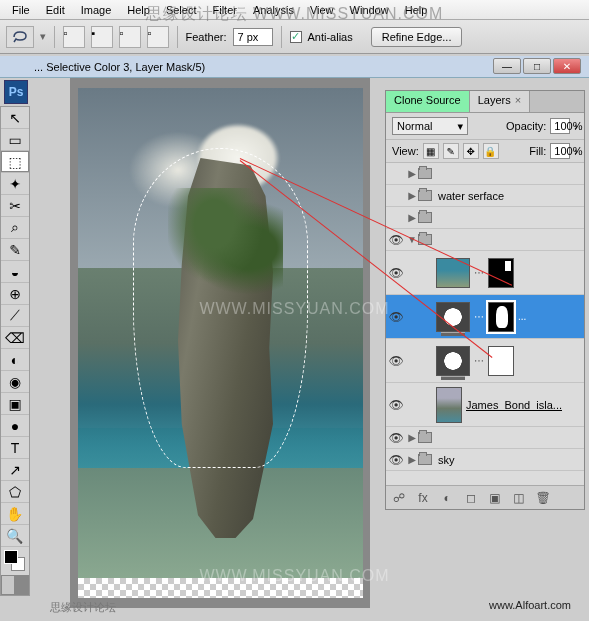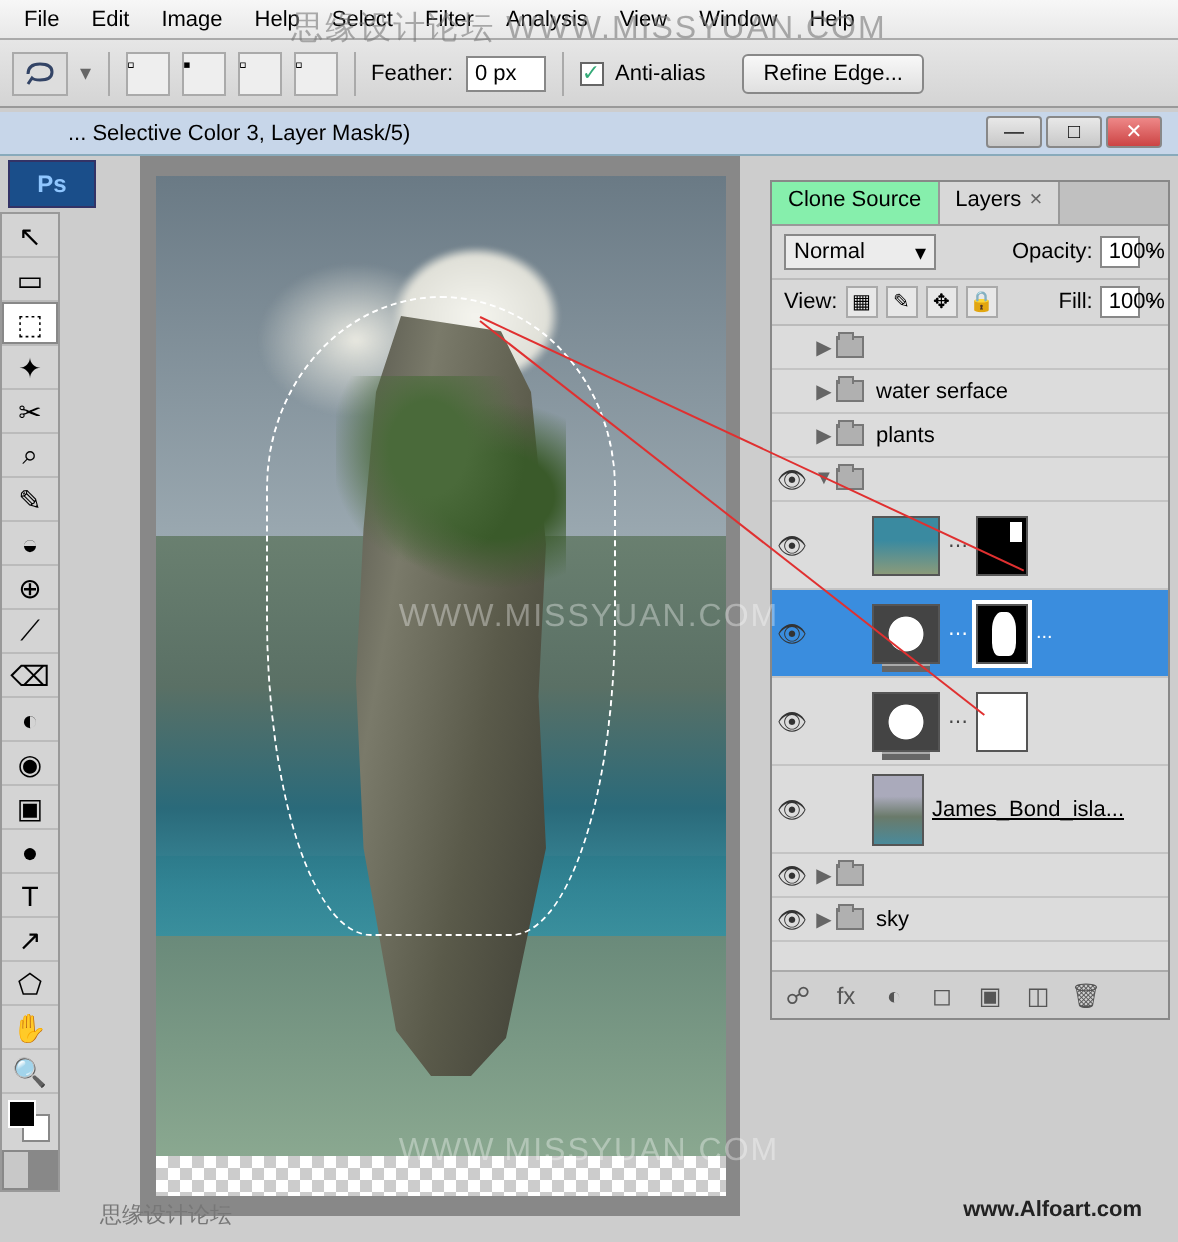--- a/index.html
+++ b/index.html
@@ -12,21 +12,21 @@
 .opt-ico{width:22px;height:22px;border:1px solid #aaa;background:#eee;display:inline-block}
 .feather-box{width:40px;height:18px;background:#fff;border:1px solid #888;display:flex;align-items:center;padding:0 4px}
 .aa-check{width:12px;height:12px;background:#fff;border:1px solid #666;display:inline-flex;align-items:center;justify-content:center;color:#3a7}
 .refine-btn{height:20px;padding:0 10px;background:linear-gradient(#f8f8f8,#e0e0e0);border:1px solid #888;border-radius:3px;margin-left:12px}
 .win-title{position:absolute;top:56px;left:0;background:#c7d6e9;height:22px;width:589px;display:flex;align-items:center;padding-left:34px;border-bottom:1px solid #8ab}
 .win-ctrls{position:absolute;right:8px;top:58px;display:flex;gap:2px}
 .win-btn{width:28px;height:16px;border:1px solid #888;border-radius:2px;display:flex;align-items:center;justify-content:center;font-size:10px}
 .win-min{background:linear-gradient(#e8e8e8,#c8c8c8)}
 .win-max{background:linear-gradient(#e8e8e8,#c8c8c8)}
 .win-close{background:linear-gradient(#e88,#c44);color:#fff}
-.ps-ico{position:absolute;left:4px;top:80px;width:44px;height:24px;background:#1a4e8a;color:#8fc6ff;display:flex;align-items:center;justify-content:center;font-weight:bold;font-size:12px;border:1px solid #336}
+.ps-ico{position:absolute;left:4px;top:80px;width:24px;height:24px;background:#1a4e8a;color:#8fc6ff;display:flex;align-items:center;justify-content:center;font-weight:bold;font-size:12px;border:1px solid #336}
 .toolbox{position:absolute;left:0;top:106px;width:30px;background:#d4d4d4;border:1px solid #999;display:flex;flex-direction:column}
 .tb-cell{width:28px;height:22px;display:flex;align-items:center;justify-content:center;border-bottom:1px solid #bbb;font-size:14px;position:relative}
 .tb-cell.sel{background:#fff;box-shadow:inset 0 0 0 1px #888}
 .tb-swatch{height:28px;position:relative}
 .sw-fg{width:14px;height:14px;background:#000;border:1px solid #fff;position:absolute;left:3px;top:3px}
 .sw-bg{width:14px;height:14px;background:#fff;border:1px solid #888;position:absolute;left:10px;top:10px}
 .tb-mode{height:20px;display:flex}
 .tb-mode div{flex:1;border:1px solid #888}
 .tb-std{background:#c8c8c8}
 .tb-qm{background:#888}
@@ -70,21 +70,21 @@
 .mask.white-shape:before{content:"";position:absolute;top:3px;left:7px;width:12px;height:22px;background:#fff;border-radius:40% 40% 30% 30%}
 .mask.tiny-white:before{content:"";position:absolute;top:2px;right:2px;width:6px;height:10px;background:#fff}
 .mask.full-white{background:#fff}
 .link-dots{color:#444;padding:0 2px;font-size:10px}
 .lrow.selected .link-dots{color:#fff}
 .panel-foot{height:24px;background:#d0d0d0;border-top:1px solid #aaa;display:flex;align-items:center;padding:0 4px;gap:6px}
 .pf-ico{width:18px;height:16px;display:flex;align-items:center;justify-content:center;color:#555;font-size:12px}
 .red-line{position:absolute;background:#e03030;height:1px;transform-origin:left center;pointer-events:none;z-index:50}
 .wm{position:absolute;left:0;right:0;text-align:center;color:rgba(255,255,255,.35);font-size:16px;pointer-events:none;letter-spacing:1px}
 .wm-bot{position:absolute;left:50px;bottom:6px;color:#777;font-size:11px}
-.alfo{position:absolute;right:18px;bottom:10px;color:#222;font-size:11px;font-weight:bold}
+.alfo{position:absolute;right:18px;bottom:10px;color:#222;font-size:11px;font-weight:normal}
 </style>
 </head>
 <body>
 
 <div class="menubar">
   <span>File</span>
   <span>Edit</span>
   <span>Image</span>
   <span>Help</span>
   <span>Select</span>
@@ -102,21 +102,21 @@
       </svg>
     </div>
   <span style="color:#666">▾</span>
   <div class="divider"></div>
   <div class="opt-ico">▫</div>
   <div class="opt-ico">▪</div>
   <div class="opt-ico">▫</div>
   <div class="opt-ico">▫</div>
   <div class="divider"></div>
   <span>Feather:</span>
-  <div class="feather-box">0 px</div>
+  <div class="feather-box">7 px</div>
   <div class="divider"></div>
   <span class="aa-check">✓</span>
   <span>Anti-alias</span>
   <button class="refine-btn">Refine Edge...</button>
 </div>
 
 <div class="win-title">... Selective Color 3, Layer Mask/5)</div>
 <div class="win-ctrls">
   <div class="win-btn win-min">—</div>
   <div class="win-btn win-max">□</div>
@@ -204,21 +204,20 @@
     <div class="lrow">
         <div class="eye"></div>
         <div class="tw">▶</div>
         <div class="folder-ico"></div>
         <div class="lname">water serface</div>
       </div>
     <div class="lrow">
         <div class="eye"></div>
         <div class="tw">▶</div>
         <div class="folder-ico"></div>
-        <div class="lname">plants</div>
       </div>
     <div class="lrow">
         <div class="eye">👁</div>
         <div class="tw">▼</div>
         <div class="folder-ico"></div>
       </div>
 
     <div class="lrow tall">
         <div class="eye">👁</div>
         <div class="indent"></div>

